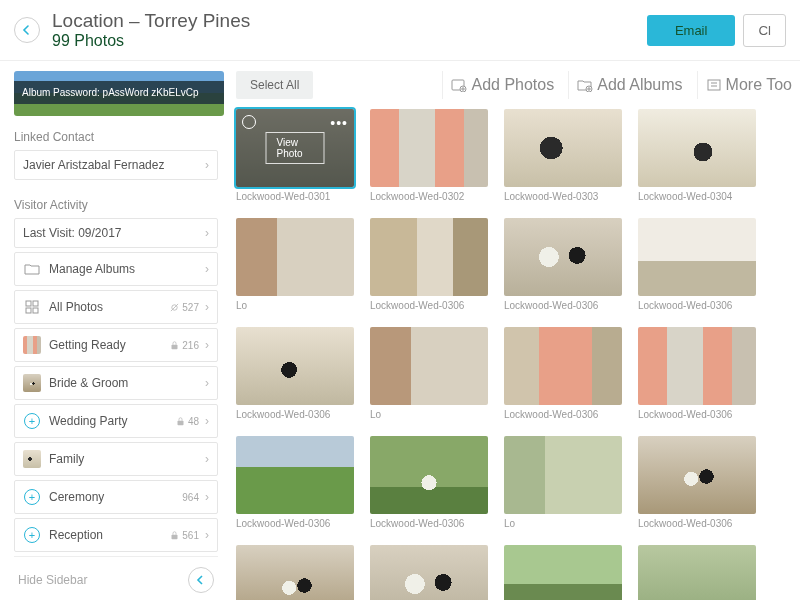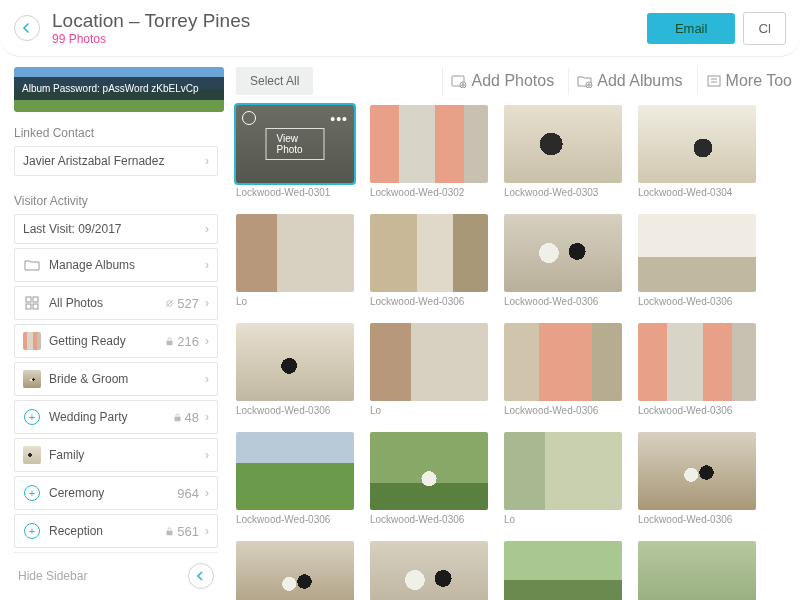--- a/index.html
+++ b/index.html
@@ -1,32 +1,32 @@
 <!DOCTYPE html>
 <html><head>
 <meta charset="utf-8">
 <style>
 * { box-sizing: border-box; margin: 0; padding: 0; }
 body { font-family: "Helvetica Neue", Arial, sans-serif; font-size: 13px; color: #333; background: #fff; width: 800px; height: 600px; overflow: hidden; }
-.header { display: flex; align-items: center; padding: 10px 14px; border-bottom: 1px solid #eee; border-radius: 20px; }
+.header { display: flex; align-items: center; padding: 10px 14px; border-bottom: 1px solid #eee; }
 .back-btn { width: 26px; height: 26px; border: 1px solid #d0d0d0; border-radius: 50%; display: flex; align-items: center; justify-content: center; color: #29b6d8; cursor: pointer; margin-right: 12px; }
 .title-block { flex: 1; }
 .title { font-size: 19px; font-weight: 300; color: #5a5a5a; }
-.subtitle { font-size: 12px; color: #ec4899; }
+.subtitle { font-size: 16px; color: #14532d; }
 .btn-email { background: #2ab7d8; color: #14532d; padding: 8px 28px; border: none; border-radius: 3px; font-size: 13px; margin-right: 8px; cursor: pointer; }
 .btn-client { background: #fff; border: 1px solid #d0d0d0; padding: 8px 14px; border-radius: 3px; color: #666; cursor: pointer; }
 .main { display: flex; height: 552px; }
 .sidebar { width: 226px; padding: 10px 8px 10px 14px; overflow-y: auto; display:flex; flex-direction:column; }
 .hero { position: relative; width: 210px; height: 120px; border-radius: 3px; overflow: hidden; background: linear-gradient(#6ba5d8 50%, #6a9a4a 50%); }
 .hero-bar { position:absolute; bottom:12px; left:0; right:0; background:rgba(30,50,60,0.85); color:#fff; font-size:10px; padding:6px 8px; }
 .section-label { font-size: 12px; color: #888; margin: 14px 0 6px; font-weight: 400; }
 .row { display: flex; align-items: center; border: 1px solid #e5e5e5; background: #fff; padding: 7px 8px; font-size: 12px; color: #555; cursor: pointer; margin-bottom: 4px; border-radius: 2px; }
 .row .ico { width: 18px; height: 18px; margin-right: 8px; display:flex; align-items:center; justify-content:center; border-radius:2px; font-size:12px; }
 .row .txt { flex: 1; }
-.row .meta { color: #aaa; font-size: 13px; margin-right: 6px; display:flex; align-items:center; gap:3px;}
+.row .meta { color: #aaa; font-size: 10px; margin-right: 6px; display:flex; align-items:center; gap:3px;}
 .row .chev { color: #bbb; }
 .plus-ico { border:1px solid #29b6d8; color:#29b6d8; border-radius:50%; width:16px; height:16px; display:flex; align-items:center; justify-content:center; font-size:11px; }
 .hide-sidebar { margin-top:auto; display:flex; align-items:center; justify-content:space-between; color:#aaa; font-size:12px; padding:10px 4px; border-top:1px solid #eee;}
 .hide-sidebar .circ { width:26px; height:26px; border:1px solid #d0d0d0; border-radius:50%; display:flex; align-items:center; justify-content:center; color:#29b6d8;}
 .content { flex: 1; padding: 10px 0 10px 10px; overflow: auto; }
 .toolbar { display: flex; align-items: center; margin-bottom: 10px; }
 .select-all { background: #eef0f0; border: none; padding: 7px 14px; color: #666; font-size: 12px; cursor: pointer; border-radius:2px; }
 .spacer { flex: 1; }
 .tool-link { display: flex; align-items: center; color: #888; font-size: 16px; margin-left: 6px; padding: 5px 8px; border-left:1px solid #eee; cursor:pointer; }
 .tool-link:first-of-type{border-left:none;}

